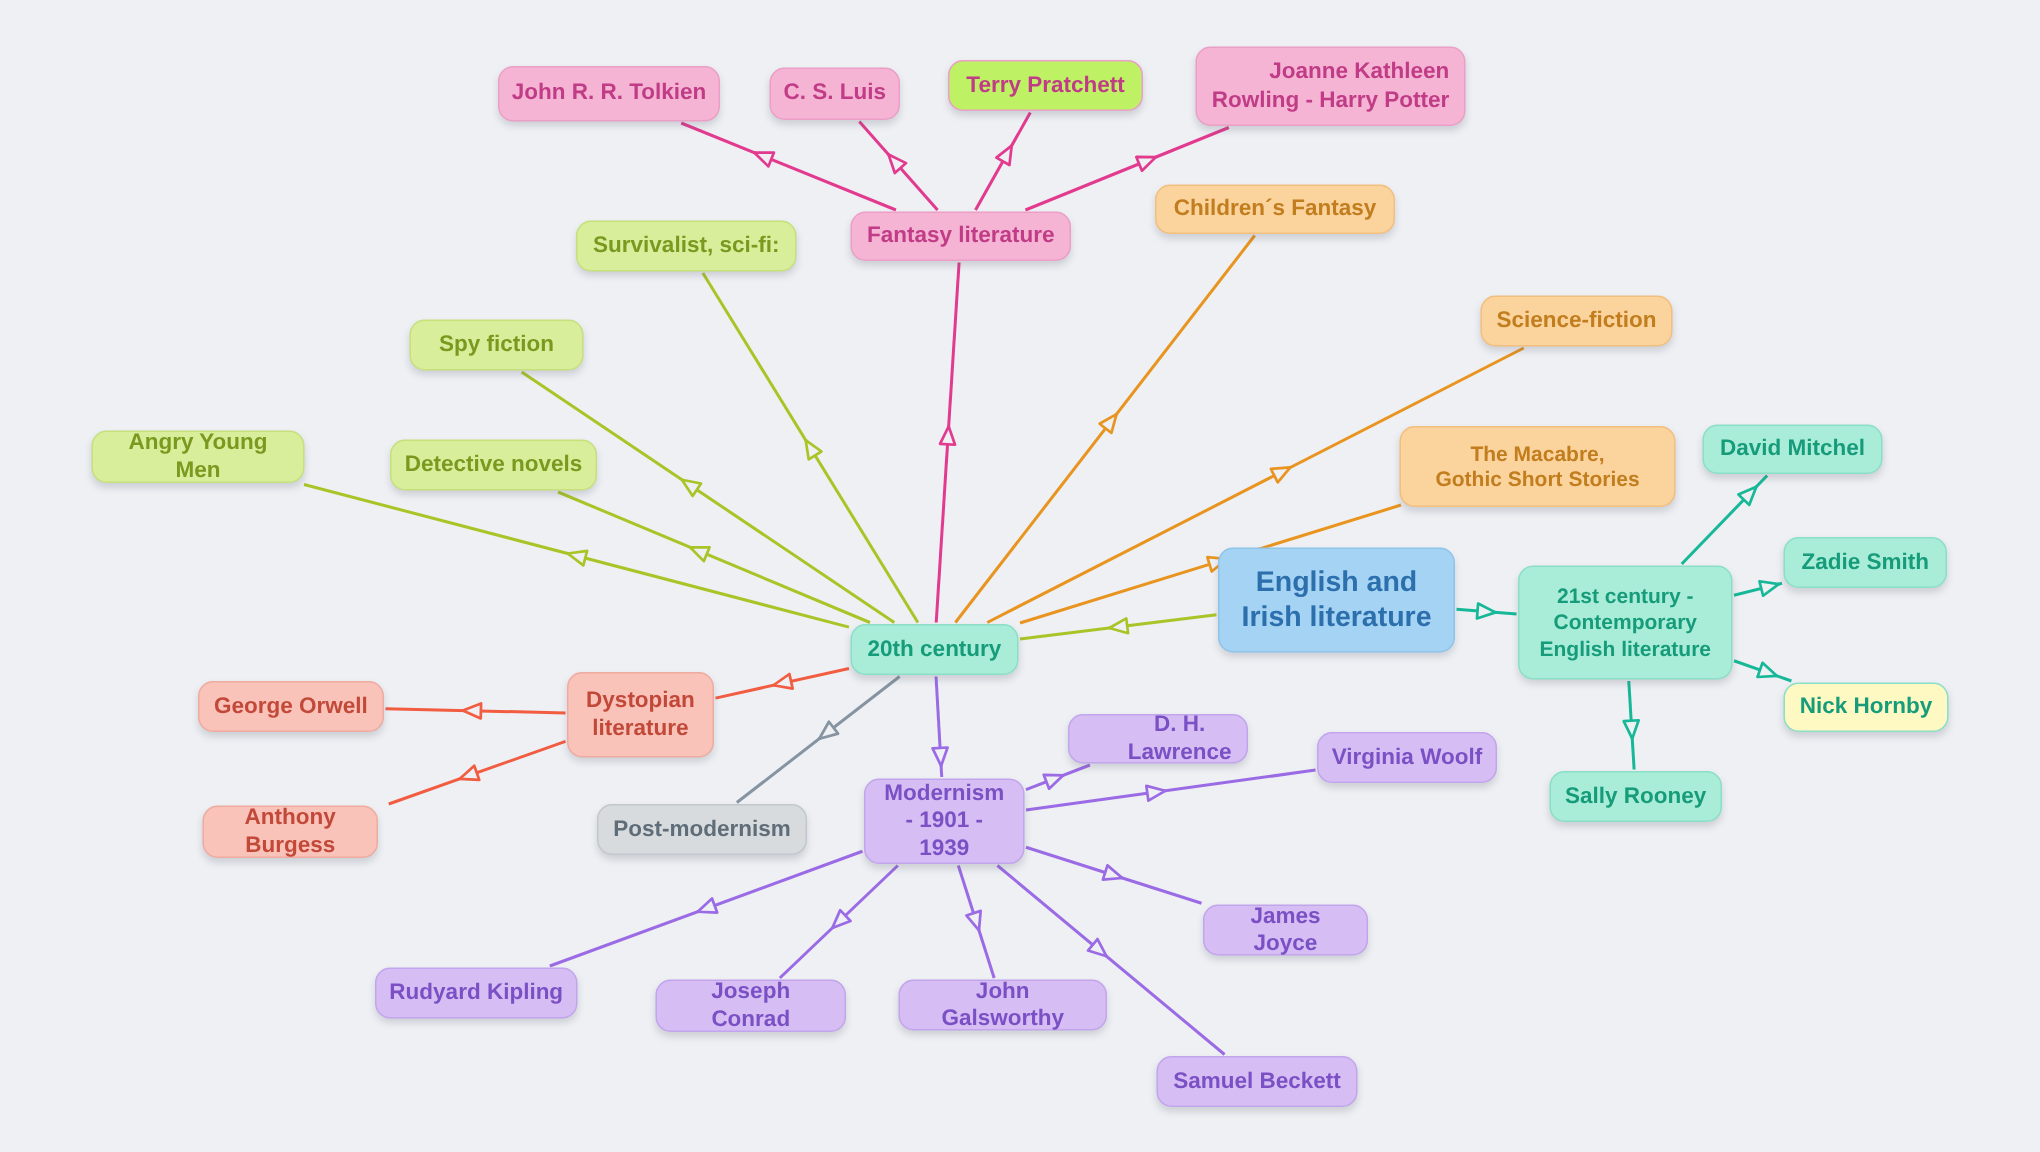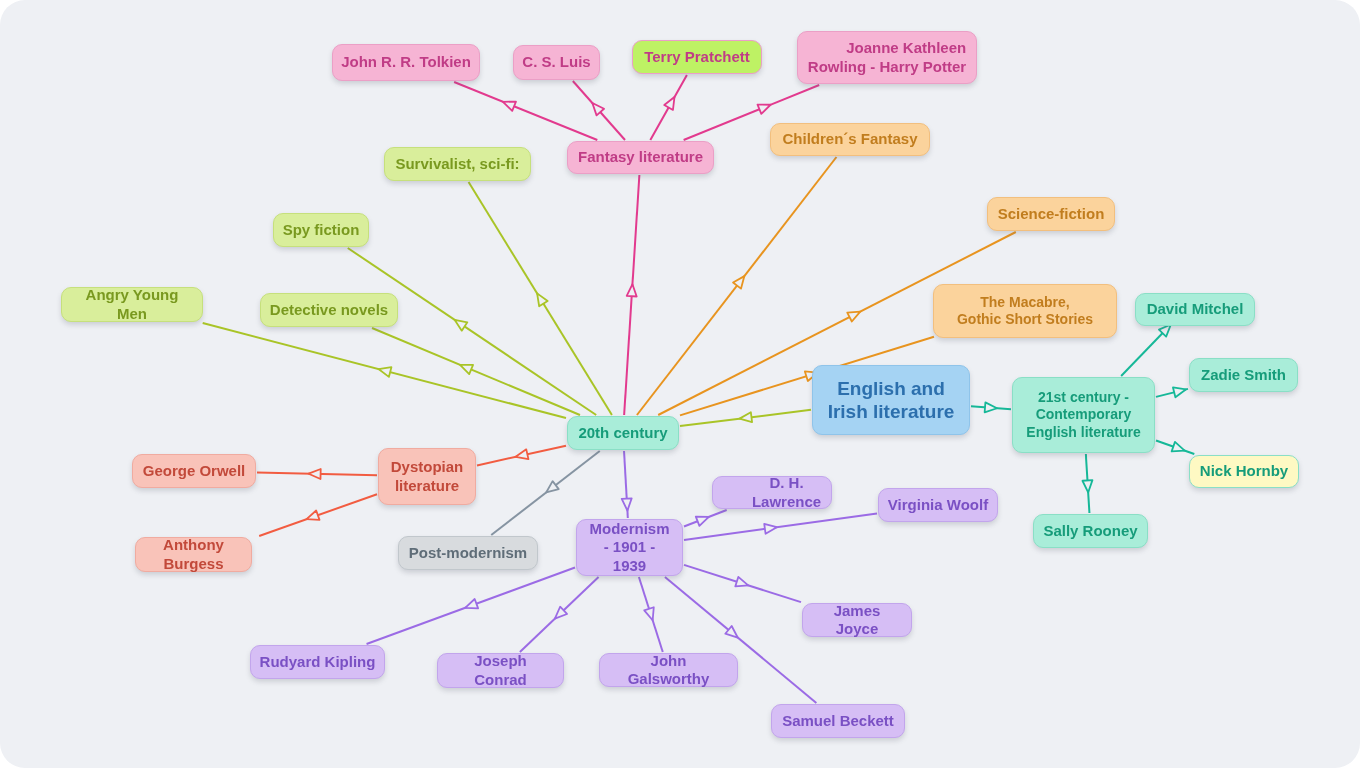--- a/index.html
+++ b/index.html
@@ -3,21 +3,21 @@
 <meta charset="utf-8">
 <style>
   html, body { margin: 0; padding: 0; }
   body {
     width: 1360px; height: 768px;
     font-family: "Liberation Sans", sans-serif;
     overflow: hidden;
   }
   #canvas {
     position: relative;
-    width: 1360px; height: 768px; border-radius: 25px;
+    width: 1360px; height: 768px;
   }
   #edge-layer {
     position: absolute; left: 0; top: 0;
     width: 1360px; height: 768px;
   }
   .node {
     position: absolute;
     box-sizing: border-box;
     display: flex;
     align-items: center;
@@ -102,27 +102,27 @@
     </svg>
 
 <div class="node" style="left: 332px; top: 44px; width: 148px; height: 37px; background: rgb(246, 180, 212); border: 1px solid rgb(235, 159, 198); color: rgb(192, 60, 134);">John R. R. Tolkien</div>
     <div class="node" style="left: 513px; top: 45px; width: 87px; height: 35px; background: rgb(246, 180, 212); border: 1px solid rgb(235, 159, 198); color: rgb(192, 60, 134);">C. S. Luis</div>
     <div class="node" style="left: 632px; top: 40px; width: 130px; height: 34px; background: #bef264; border: 1px solid rgb(235, 159, 198); color: rgb(192, 60, 134);">Terry Pratchett</div>
     <div class="node" style="left: 797px; top: 31px; width: 180px; height: 53px; background: rgb(246, 180, 212); border: 1px solid rgb(235, 159, 198); color: rgb(192, 60, 134); text-align: right;">Joanne Kathleen
 Rowling - Harry Potter</div>
     <div class="node" style="left: 567px; top: 141px; width: 147px; height: 33px; background: rgb(246, 180, 212); border: 1px solid rgb(235, 159, 198); color: rgb(192, 60, 134);">Fantasy literature</div>
     <div class="node" style="left: 770px; top: 123px; width: 160px; height: 33px; background: rgb(251, 211, 156); border: 1px solid rgb(242, 191, 126); color: rgb(193, 125, 30);">Children´s Fantasy</div>
     <div class="node" style="left: 384px; top: 147px; width: 147px; height: 34px; background: rgb(217, 238, 155); border: 1px solid rgb(198, 224, 124); color: rgb(121, 153, 31);">Survivalist, sci-fi:</div>
-    <div class="node" style="left: 273px; top: 213px; width: 96px; height: 34px; background: rgb(217, 238, 155); border: 1px solid rgb(198, 224, 124); color: rgb(121, 153, 31);">Spy fiction</div>
+    <div class="node" style="left: 273px; top: 213px; width: 116px; height: 34px; background: rgb(217, 238, 155); border: 1px solid rgb(198, 224, 124); color: rgb(121, 153, 31);">Spy fiction</div>
     <div class="node" style="left: 260px; top: 293px; width: 138px; height: 34px; background: rgb(217, 238, 155); border: 1px solid rgb(198, 224, 124); color: rgb(121, 153, 31);">Detective novels</div>
     <div class="node" style="left: 61px; top: 287px; width: 142px; height: 35px; background: rgb(217, 238, 155); border: 1px solid rgb(198, 224, 124); color: rgb(121, 153, 31);">Angry Young Men</div>
     <div class="node" style="left: 987px; top: 197px; width: 128px; height: 34px; background: rgb(251, 211, 156); border: 1px solid rgb(242, 191, 126); color: rgb(193, 125, 30);">Science-fiction</div>
     <div class="node" style="left: 933px; top: 284px; width: 184px; height: 54px; background: rgb(251, 211, 156); border: 1px solid rgb(242, 191, 126); color: rgb(193, 125, 30); font-size: 14px;">The Macabre,
 Gothic Short Stories</div>
-    <div class="node" style="left: 1135px; top: 293px; width: 120px; height: 33px; background: rgb(169, 237, 217); border: 1px solid rgb(138, 223, 198); color: rgb(22, 156, 122);">David Mitchel</div>
+    <div class="node" style="left: 1135px; top: 283px; width: 120px; height: 33px; background: rgb(169, 237, 217); border: 1px solid rgb(138, 223, 198); color: rgb(22, 156, 122);">David Mitchel</div>
     <div class="node" style="left: 1189px; top: 358px; width: 109px; height: 34px; background: rgb(169, 237, 217); border: 1px solid rgb(138, 223, 198); color: rgb(22, 156, 122);">Zadie Smith</div>
     <div class="node" style="left: 1189px; top: 455px; width: 110px; height: 33px; background: #fef9c3; border: 1px solid rgb(138, 223, 198); color: rgb(22, 156, 122);">Nick Hornby</div>
     <div class="node" style="left: 812px; top: 365px; width: 158px; height: 70px; background: rgb(165, 211, 243); border: 1px solid rgb(143, 196, 234); color: rgb(44, 111, 173); font-size: 19px;">English and
 Irish literature</div>
     <div class="node" style="left: 1012px; top: 377px; width: 143px; height: 76px; background: rgb(169, 237, 217); border: 1px solid rgb(138, 223, 198); color: rgb(22, 156, 122); font-size: 14px;">21st century -
 Contemporary
 English literature</div>
     <div class="node" style="left: 567px; top: 416px; width: 112px; height: 34px; background: rgb(169, 237, 217); border: 1px solid rgb(138, 223, 198); color: rgb(22, 156, 122);">20th century</div>
     <div class="node" style="left: 378px; top: 448px; width: 98px; height: 57px; background: rgb(249, 195, 185); border: 1px solid rgb(240, 171, 160); color: rgb(194, 73, 58);">Dystopian
 literature</div>

